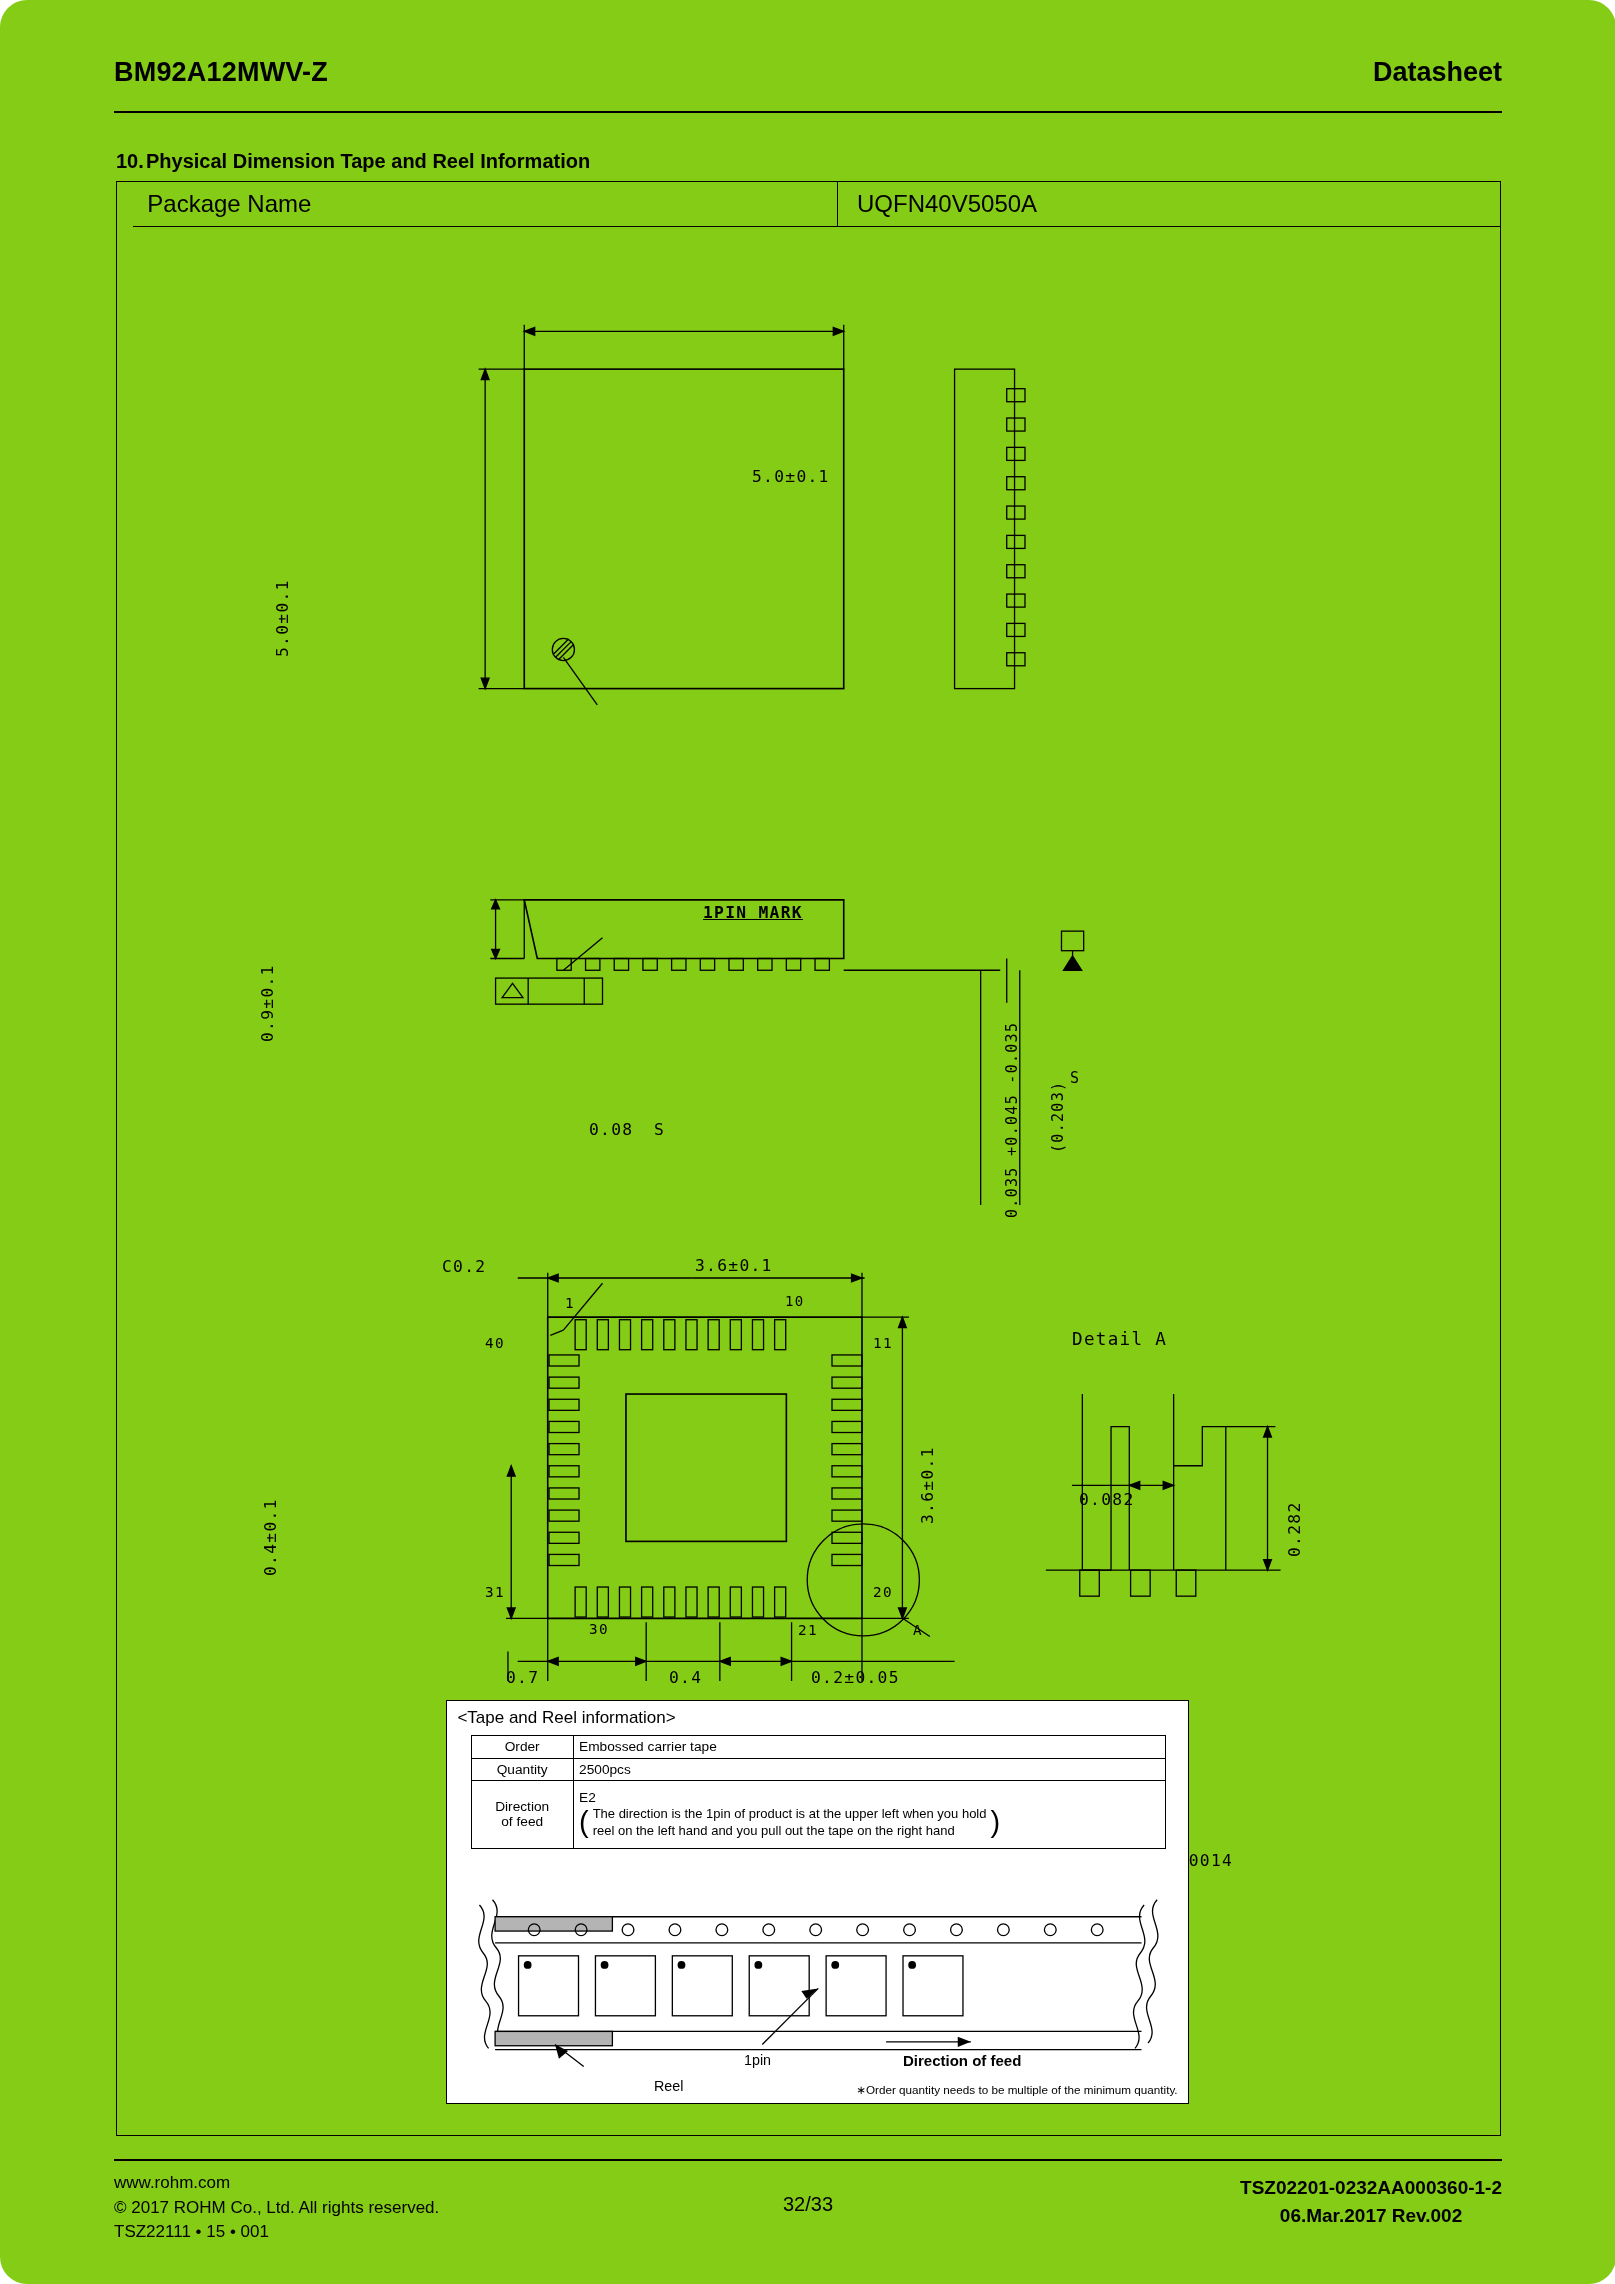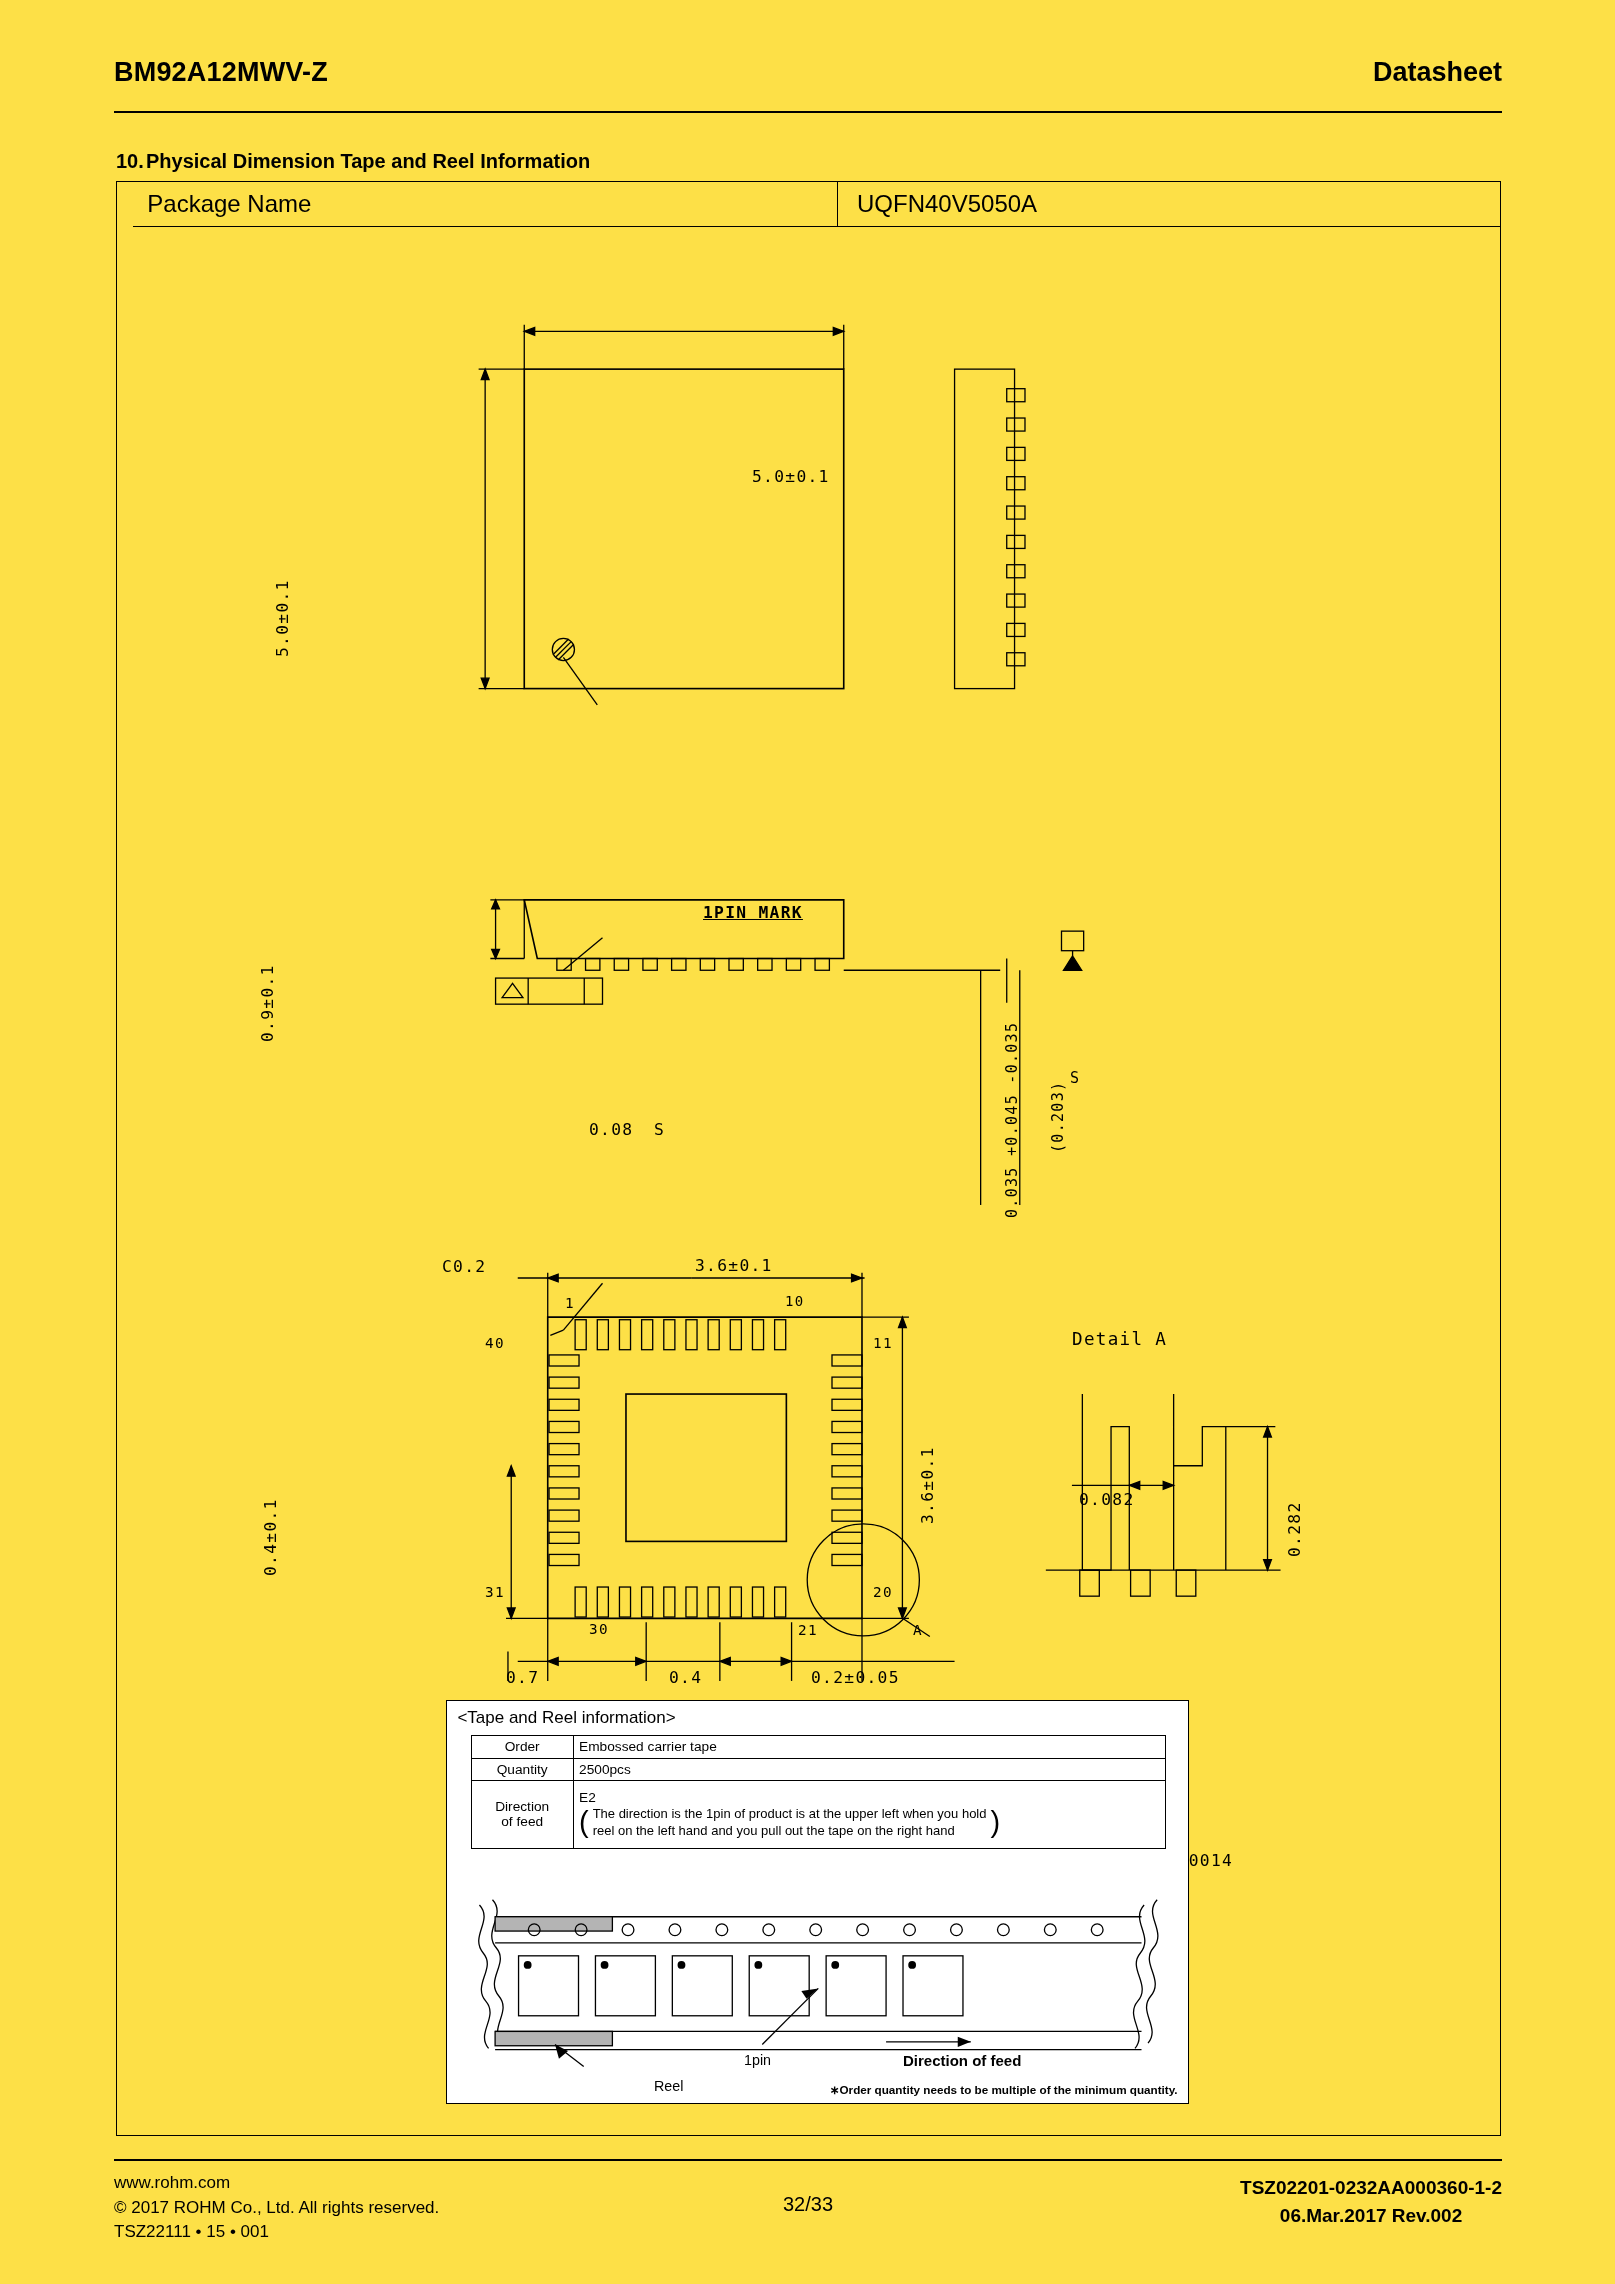--- a/index.html
+++ b/index.html
@@ -9,23 +9,24 @@
   }
   body {
     font-family: "Liberation Sans", sans-serif;
     color: #000;
   }
   .page {
     position: relative;
     width: 1616px;
     height: 2284px;
     margin: 0 auto;
-    background: #fde047;
+    background: #84cc16;
     box-sizing: border-box;
     padding: 0;
+    border-radius: 27px;
   }
 
   
   .header {
     position: absolute;
     left: 114px;
     top: 57px;
     width: 1388px;
     height: 46px;
   }
@@ -173,21 +174,21 @@
   }
   .tr-dir-paren .txt {
     padding: 0 3.9px;
     line-height: 1.25;
   }
   .tr-note {
     position: absolute;
     right: 10.4px;
     bottom: 6.5px;
     font-size: 11.7px;
-    font-weight: bold;
+    font-weight: normal;
   }
   .tr-1pin {
     position: absolute;
     left: 297px;
     bottom: 35px;
     font-size: 14.3px;
   }
   .tr-reel {
     position: absolute;
     left: 207px;

